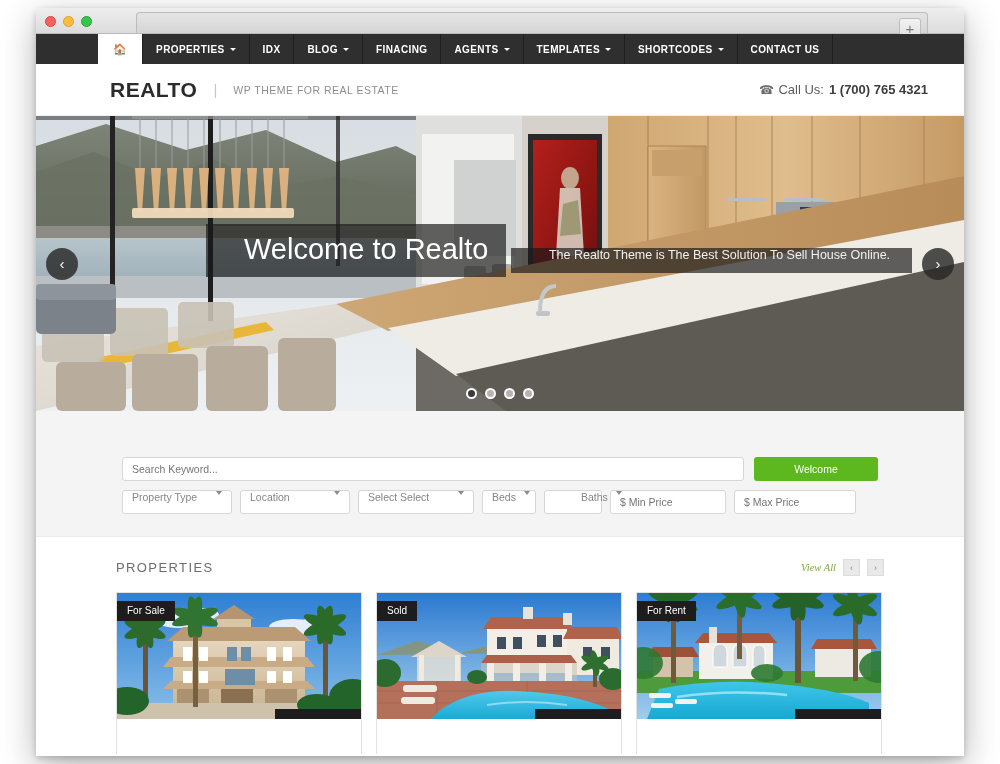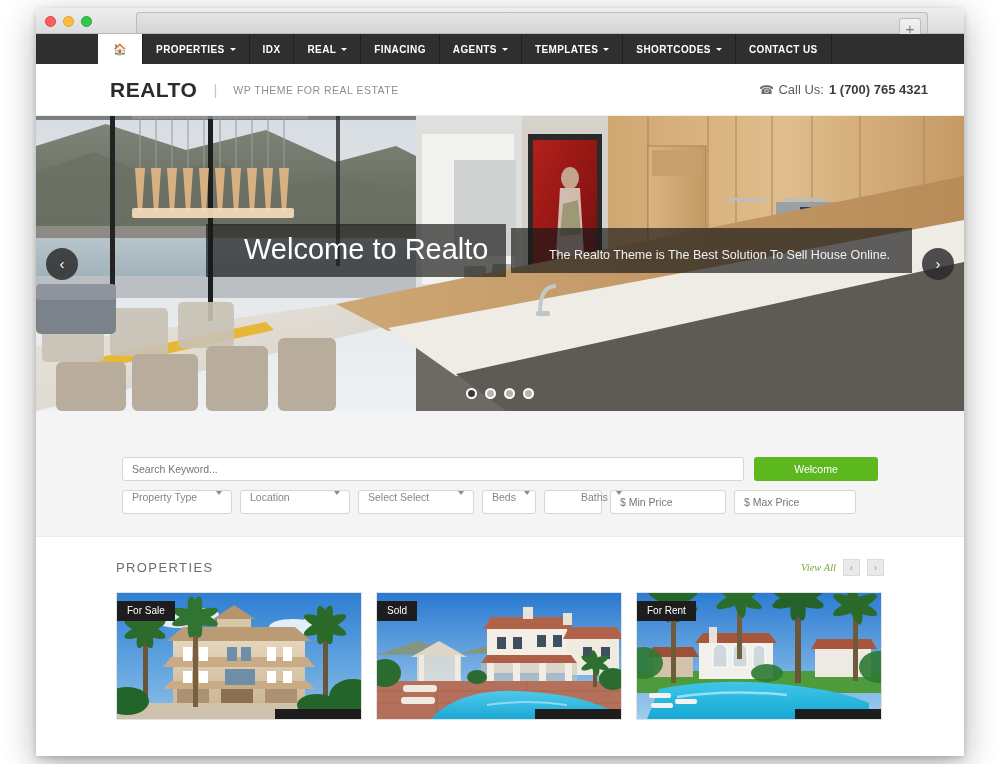--- a/index.html
+++ b/index.html
@@ -133,21 +133,21 @@
     color: #ffffff;
     font-size: 29px;
     padding: 9px 18px 11px 38px;
     font-weight: normal;
     text-align: right;
   }
   #hero-sub {
     background: rgba(25,25,25,0.68);
     color: #f0f0f0;
     font-size: 12.5px;
-    padding: 20px 22px 11px 38px;
+    padding: 0 22px 11px 38px;
     display: inline-block;
   }
 
   #hero-dots {
     position: absolute; left: 0; right: 0; bottom: 12px;
     display: flex; justify-content: center; gap: 8px; z-index: 6;
   }
   .dot {
     width: 11px; height: 11px; border-radius: 50%;
     background: rgba(255,255,255,0.55);
@@ -233,21 +233,21 @@
     color: #8c8c8c; font-size: 9px;
     display: flex; align-items: center; justify-content: center;
   }
   #prop-grid { display: flex; gap: 14px; }
   .prop-card {
     width: 246px;
     border: 1px solid #e2e2e2;
     background: #fff;
     position: relative;
     overflow: hidden;
-    height: 128px;
+    height: 164px;
   }
   .prop-photo { position: relative; height: 126px; overflow: hidden; }
   .badge {
     position: absolute; left: 0; top: 8px;
     background: #1d1d1d; color: #ffffff;
     font-size: 10px; padding: 4px 10px 5px 10px;
     z-index: 3; font-weight: normal;
   }
   .prop-strip {
     position: absolute; right: 0; bottom: 0;
@@ -284,21 +284,21 @@
         <span class="home-glyph">🏠</span>
       </div>
       <div class="nav-item">
         <span>PROPERTIES</span>
         <span class="caret"></span>
       </div>
       <div class="nav-item">
         <span>IDX</span>
       </div>
       <div class="nav-item">
-        <span>REAL</span>
+        <span>BLOG</span>
         <span class="caret"></span>
       </div>
       <div class="nav-item">
         <span>FINACING</span>
       </div>
       <div class="nav-item">
         <span>AGENTS</span>
         <span class="caret"></span>
       </div>
       <div class="nav-item">

